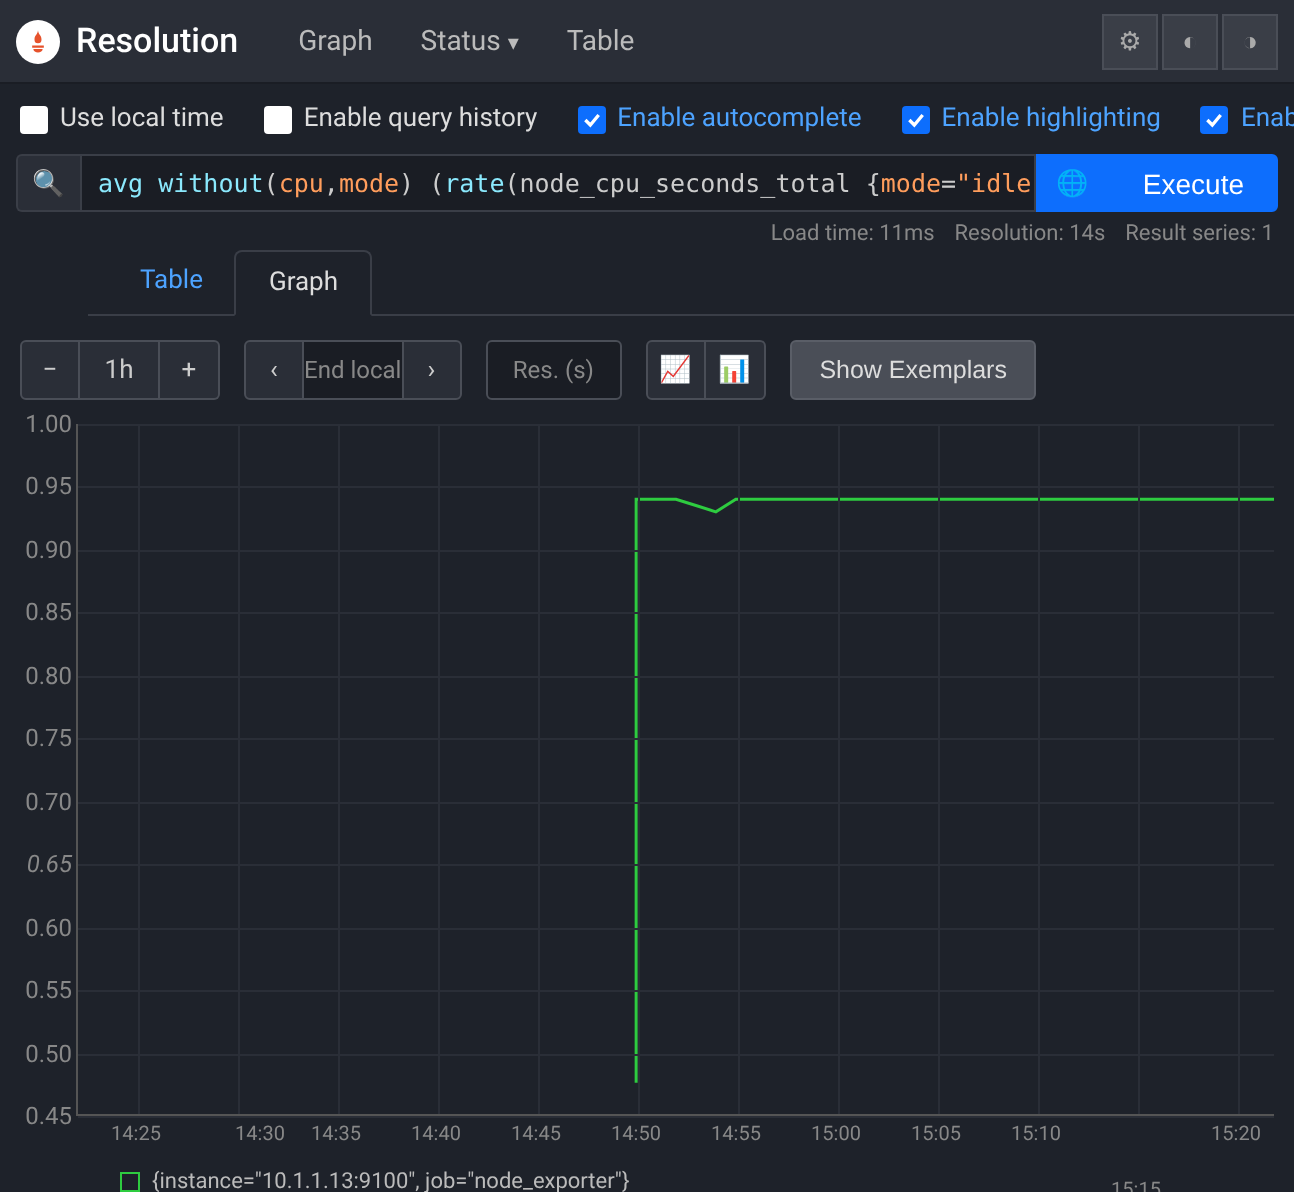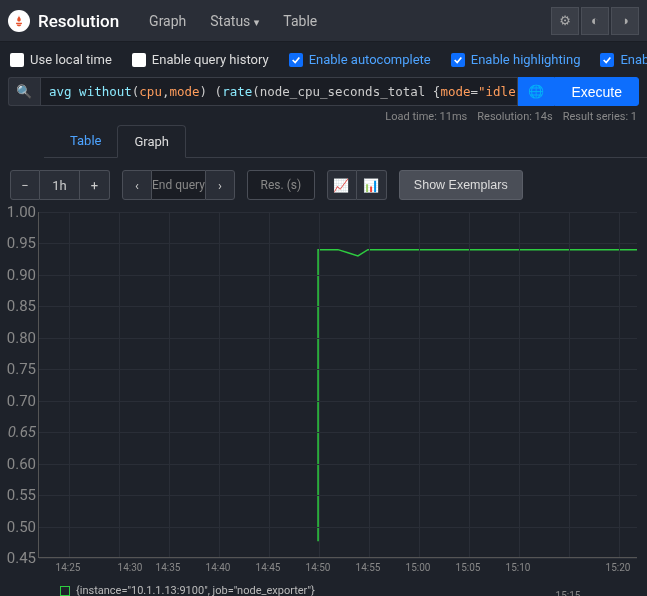--- a/index.html
+++ b/index.html
@@ -35,21 +35,21 @@
 .btn.sm { width:30px; }
 .btn.range { width:40px; }
 .btn + .btn { border-left:none; }
 .btn.first { border-radius:3px 0 0 3px; }
 .btn.last { border-radius:0 3px 3px 0; }
 .endtime { flex:1; max-width:164px; background:#1a1d24; border:1px solid #4a4e57; border-left:none; border-right:none; height:30px; display:flex; align-items:center; justify-content:center; color:#888; font-size:12px; }
 .res { width:68px; background:#1a1d24; border:1px solid #4a4e57; height:30px; display:flex; align-items:center; justify-content:center; color:#888; font-size:12px; border-radius:3px; }
 .show-ex { background:#4a4e57; border:1px solid #5a5e67; color:#ddd; height:30px; padding:0 14px; border-radius:3px; cursor:pointer; font-size:12.5px; }
 .chart-area { position:relative; margin:0 10px; }
 .y-axis { position:absolute; left:0; top:0; bottom:18px; width:28px; }
-.y-tick { position:absolute; right:2px; font-size:15px; color:#888; transform:translateY(-50%);margin-left:39px; }
+.y-tick { position:absolute; right:2px; font-size:12px; color:#888; transform:translateY(-50%);margin-left:39px; }
 .x-axis { position:absolute; left:28px; right:12px; bottom:0; height:16px; }
 .x-tick { position:absolute; top:2px; font-size:10px; color:#888; transform:translateX(-50%); }
 .plot { position:absolute; left:28px; right:0; top:0; bottom:18px; border-left:1px solid #555; border-bottom:1px solid #555; }
 .grid-h { position:absolute; left:0; right:0; border-top:1px solid #2a2e37; }
 .grid-v { position:absolute; top:0; bottom:0; border-left:1px solid #2a2e37; }
 .line-path { stroke:#2ecc40; stroke-width:1.5; fill:none; }
 .legend { display:flex; align-items:center; gap:6px; padding:8px 10px 0 60px; font-size:11px; color:#bbb; }
 .legend-sw { width:10px; height:10px; border:1.5px solid #2ecc40; background:transparent; }
 .chev { font-size:11px; }
 </style>
@@ -153,21 +153,21 @@
 <div class="controls">
   <div class="btn-grp">
     <div class="btn sm first">−</div>
     <div class="btn range">1h</div>
     <div class="btn sm last">+</div>
   </div>
   <div class="btn-grp" style="flex:0 0 auto;">
     <div class="btn sm first">
         <span>‹</span>
       </div>
-    <div class="endtime">End query</div>
+    <div class="endtime">End local</div>
     <div class="btn sm last">
         <span>›</span>
       </div>
   </div>
   <div class="res">Res. (s)</div>
   <div class="btn-grp">
     <div class="btn sm first">
         <span>📈</span>
       </div>
     <div class="btn sm last">

